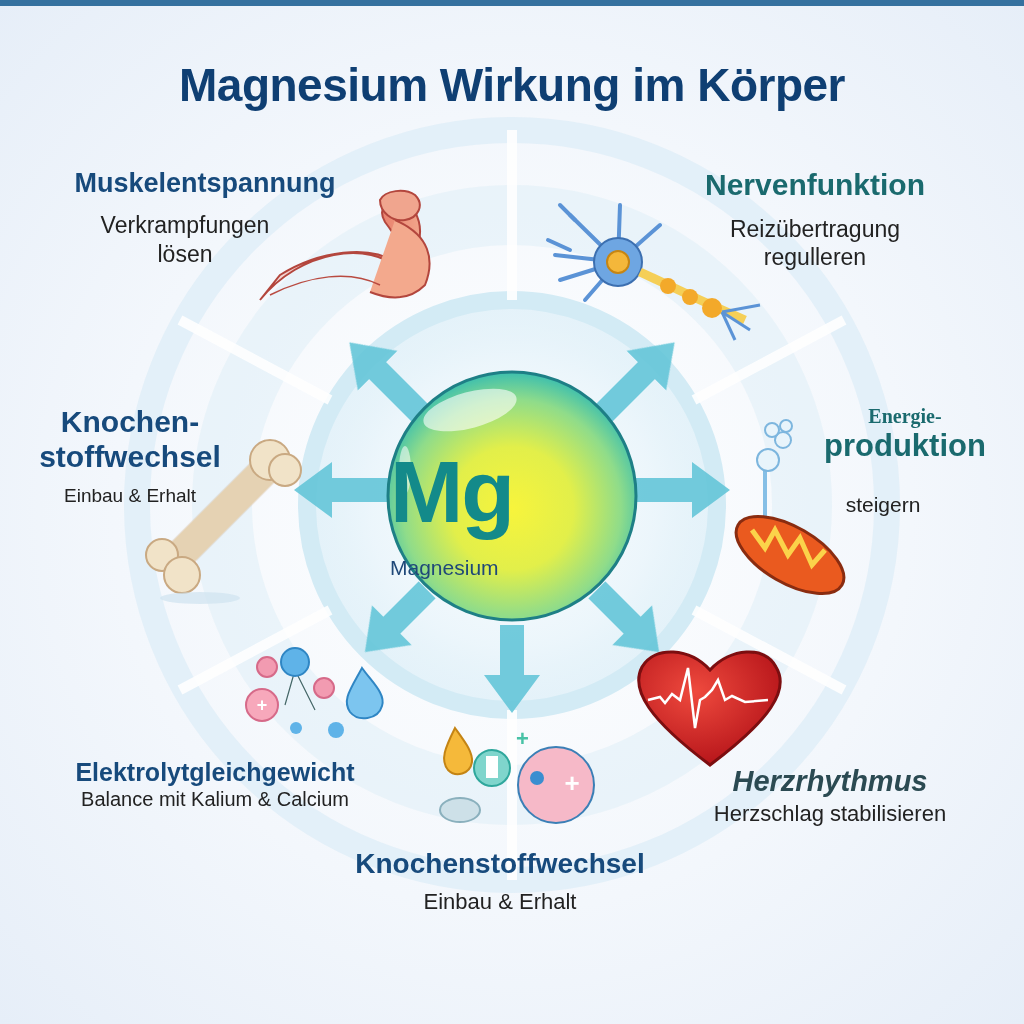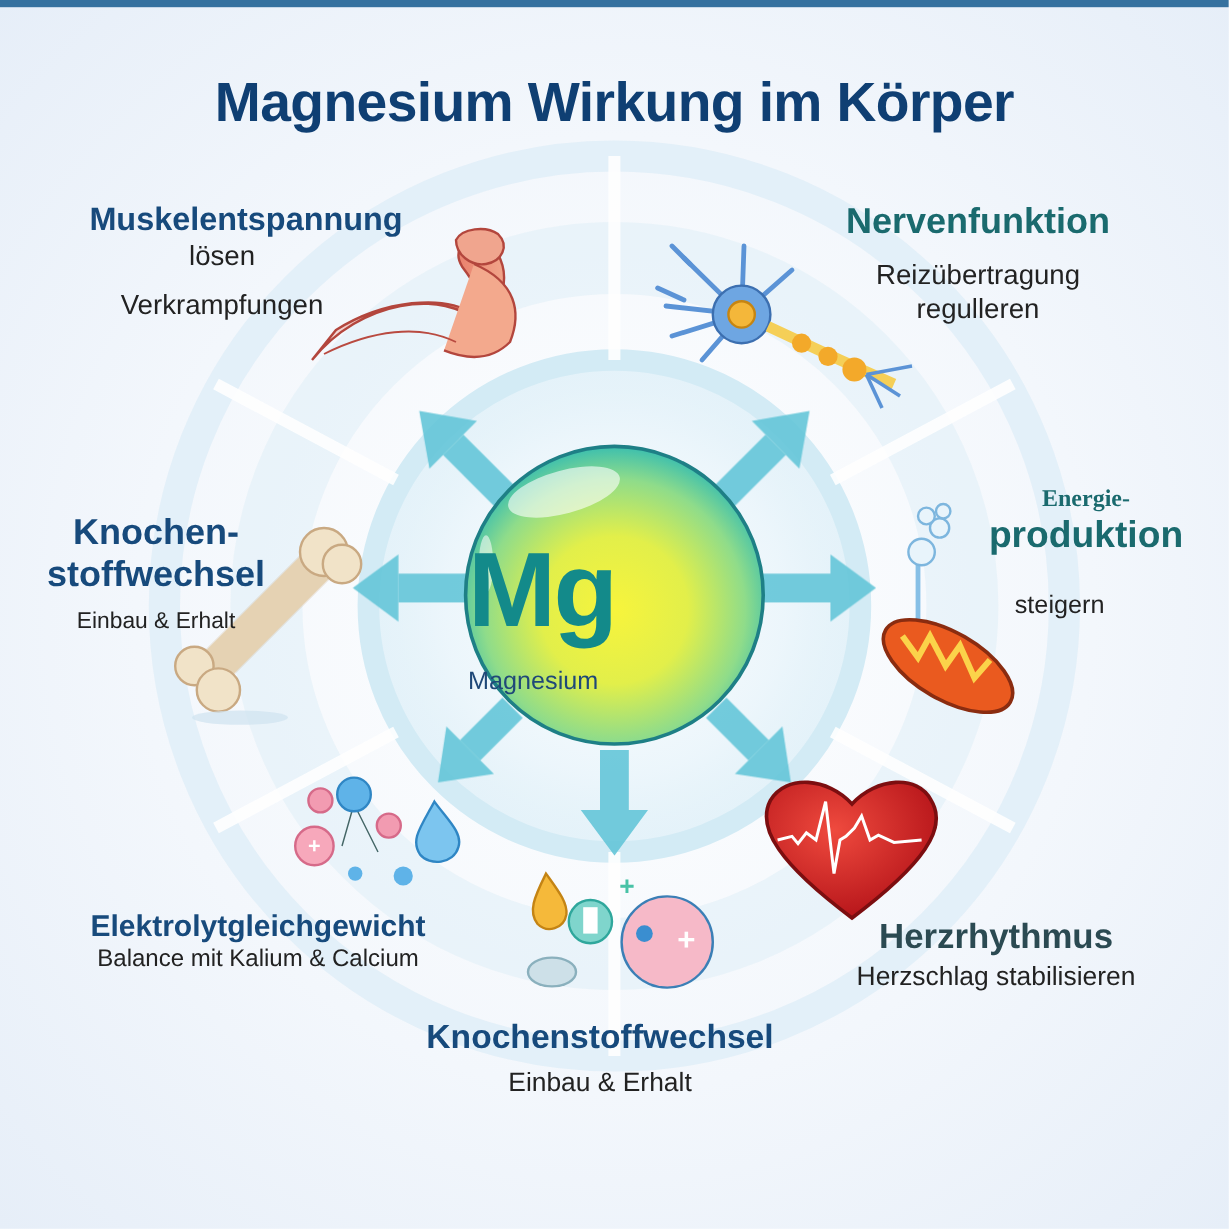--- a/index.html
+++ b/index.html
@@ -194,50 +194,50 @@
   </g>
 </svg>
 
 <div class="center-label">
   <div class="mg">Mg</div>
   <div class="mgname">Magnesium</div>
 </div>
 
 <div class="block" style="left:40px; top:168px; width:330px;">
   <div class="h" style="font-size:27px;">Muskelentspannung</div>
+  <div class="s" style="font-size:23px; margin-top:12px; width:290px;">Verkrampfungen</div>
   <div class="s" style="font-size:23px; width:290px;">lösen</div>
-  <div class="s" style="font-size:23px; margin-top:12px; width:290px;">Verkrampfungen</div>
 </div>
 
 <div class="block" style="left:665px; top:168px; width:300px;">
   <div class="h teal" style="font-size:30px;">Nervenfunktion</div>
   <div class="s" style="font-size:23px; margin-top:12px;">Reizübertragung</div>
   <div class="s" style="font-size:23px;">regulleren</div>
 </div>
 
-<div class="block" style="left:20px; top:427px; width:220px;">
+<div class="block" style="left:20px; top:405px; width:220px;">
   <div class="h" style="font-size:30px;">Knochen-</div>
   <div class="h" style="font-size:30px;">stoffwechsel</div>
   <div class="s" style="font-size:19px; margin-top:10px;">Einbau &amp; Erhalt</div>
 </div>
 
 <div class="block" style="left:790px; top:405px; width:230px;">
   <div class="h teal" style="font-size:20px;font-family:Liberation Serif, serif;">Energie-</div>
   <div class="h teal" style="font-size:31px;">produktion</div>
 </div>
 <div class="block" style="left:742px; top:488px; width:282px;">
   <div class="s" style="font-size:21px; margin-top:4px;">steigern</div>
 </div>
 
 <div class="block" style="left:30px; top:758px; width:370px;">
   <div class="h" style="font-size:25px;">Elektrolytgleichgewicht</div>
   <div class="s" style="font-size:20px; ">Balance mit Kalium &amp; Calcium</div>
 </div>
 
 <div class="block" style="left:680px; top:765px; width:300px;">
-  <div class="h dark" style="font-size:29px;">Herzrhythmus</div>
+  <div class="h dark" style="font-size:29px;font-style:italic;">Herzrhythmus</div>
   <div class="s" style="font-size:22px; margin-top:2px;">Herzschlag stabilisieren</div>
 </div>
 
 <div class="block" style="left:300px; top:848px; width:400px;">
   <div class="h" style="font-size:28px;">Knochenstoffwechsel</div>
   <div class="s" style="font-size:22px; margin-top:8px;">Einbau &amp; Erhalt</div>
 </div>
 
 </body></html>

